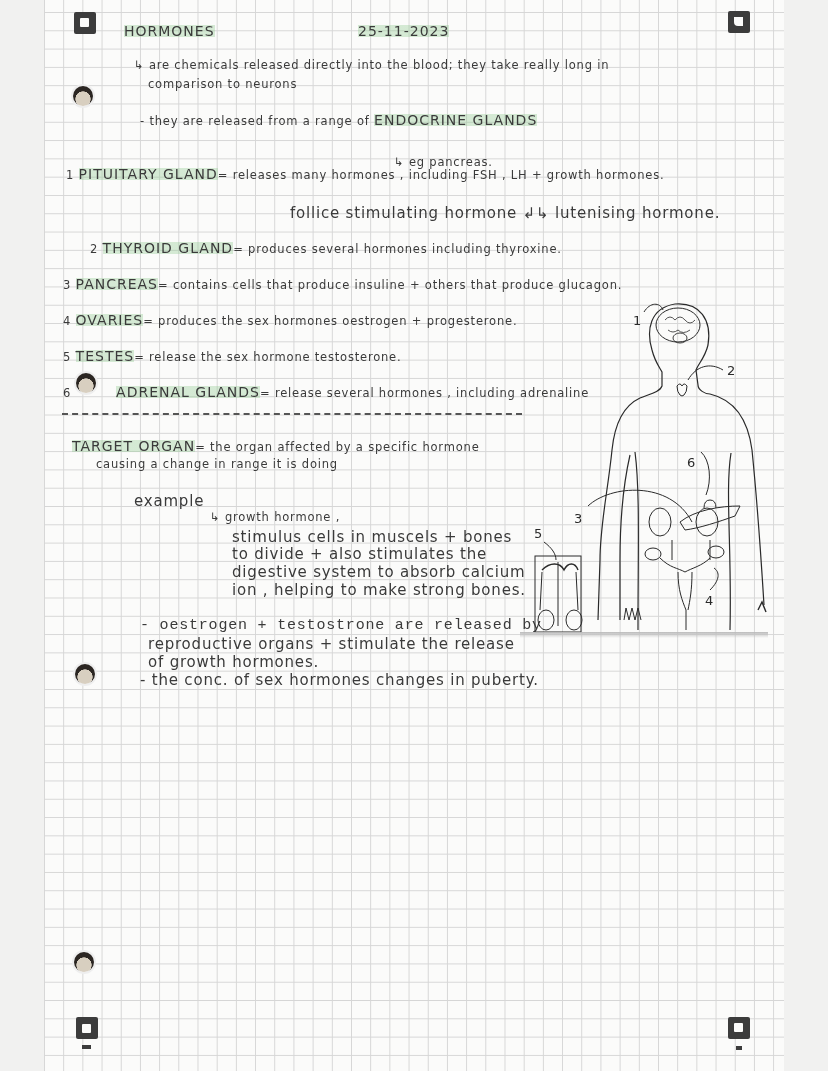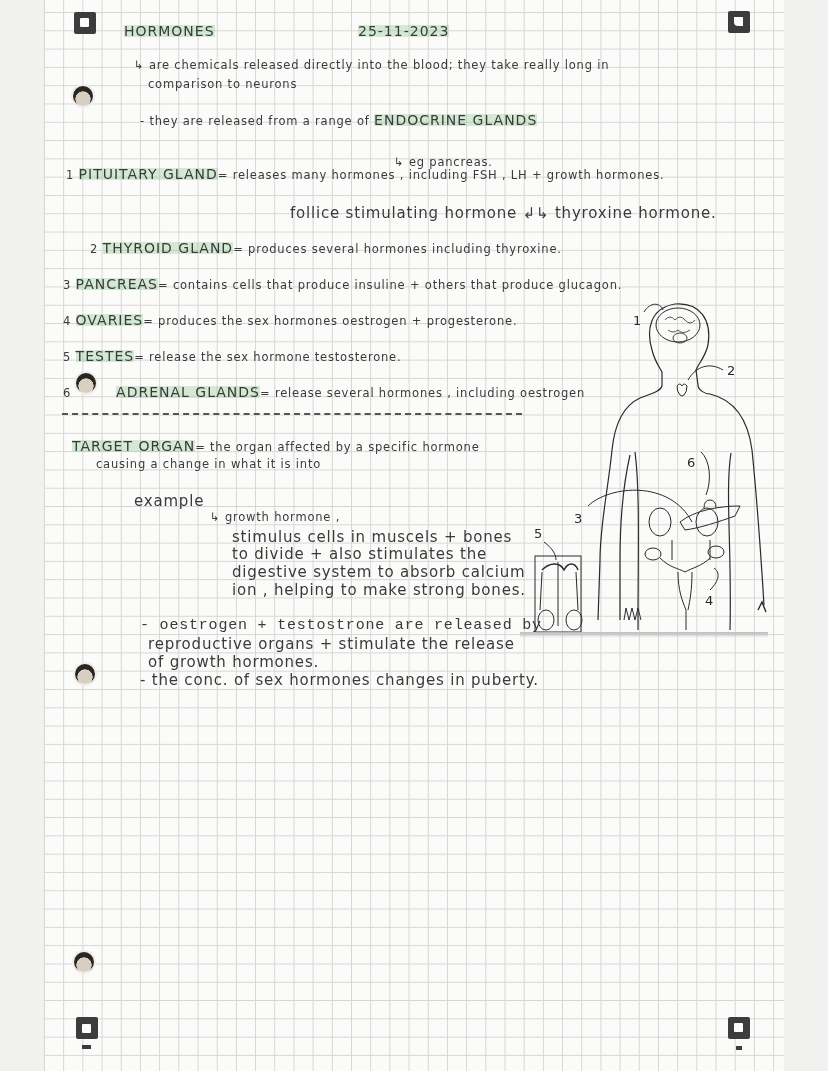--- a/index.html
+++ b/index.html
@@ -48,50 +48,50 @@
   <span>- they are released from a range of</span>
   <span class="hl">ENDOCRINE GLANDS</span>
 </div>
 <div class="txt" style="left:394px;top:131px;margin-top:24px;">↳ eg pancreas.</div>
 
 <div class="txt" style="left:66px;top:166px;">
   <span>1</span>
   <span class="hl">PITUITARY GLAND</span><span>= releases many hormones , including FSH , LH + growth hormones.</span>
 </div>
 <div class="txt small" style="left:290px;top:204px;">follice stimulating hormone ↲</div>
-<div class="txt small" style="left:536px;top:204px;">↳ thyroxine hormone.</div>
+<div class="txt small" style="left:536px;top:204px;">↳ lutenising hormone.</div>
 
 <div class="txt" style="left:66px;top:240px;margin-left:24px;">
   <span>2</span>
   <span class="hl">THYROID GLAND</span><span>= produces several hormones including thyroxine.</span>
 </div>
 <div class="txt" style="left:63px;top:276px;">
   <span>3</span>
   <span class="hl">PANCREAS</span><span>= contains cells that produce insuline + others that produce glucagon.</span>
 </div>
 <div class="txt" style="left:63px;top:312px;">
   <span>4</span>
   <span class="hl">OVARIES</span><span>= produces the sex hormones    oestrogen + progesterone.</span>
 </div>
 <div class="txt" style="left:63px;top:348px;">
   <span>5</span>
   <span class="hl">TESTES</span><span>= release the sex hormone testosterone.</span>
 </div>
 <div class="txt" style="left:63px;top:384px;">
   <span>6</span>
   <span style="display:inline-block;width:36px;"></span>
-  <span class="hl">ADRENAL GLANDS</span><span>= release several hormones , including oestrogen</span>
+  <span class="hl">ADRENAL GLANDS</span><span>= release several hormones , including adrenaline</span>
 </div>
 
 <div class="dash"></div>
 
 <div class="txt" style="left:72px;top:438px;">
   <span class="hl">TARGET ORGAN</span><span>= the organ affected by a specific hormone</span>
 </div>
-<div class="txt" style="left:96px;top:457px;">causing a change in what it is into</div>
+<div class="txt" style="left:96px;top:457px;">causing a change in range it is doing</div>
 <div class="txt small" style="left:134px;top:492px;">example</div>
 <div class="txt" style="left:210px;top:510px;">↳ growth hormone ,</div>
 <div class="txt small" style="left:232px;top:528px;text-align:right;">stimulus cells in muscels + bones</div>
 <div class="txt small" style="left:232px;top:545px;">to divide + also stimulates the</div>
 <div class="txt small" style="left:232px;top:563px;">digestive system to absorb calcium</div>
 <div class="txt small" style="left:232px;top:581px;">ion , helping to make strong bones.</div>
 
 <div class="txt small" style="left:140px;top:617px;font-family:Liberation Mono, monospace;">- oestrogen + testostrone are released by</div>
 <div class="txt small" style="left:148px;top:635px;">reproductive organs + stimulate the release</div>
 <div class="txt small" style="left:148px;top:653px;">of growth hormones.</div>

